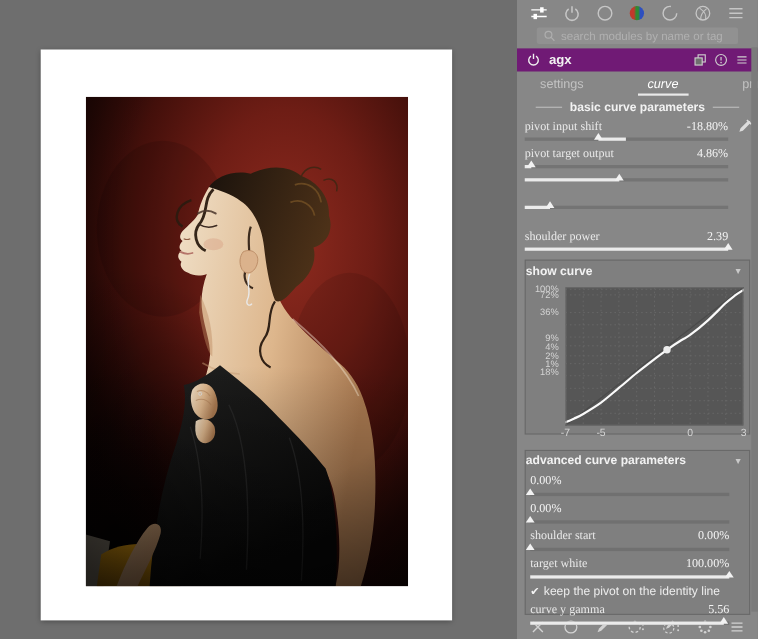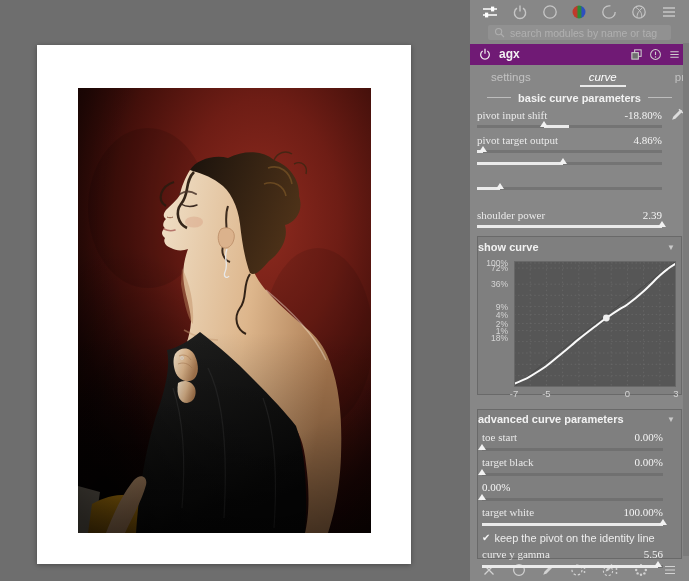--- a/index.html
+++ b/index.html
@@ -369,40 +369,39 @@
   </div>
 
   <div class="box advbox">
     <div class="box-header">
       <span>advanced curve parameters</span>
       <span class="caret">▼</span>
     </div>
     <div id="adv-sliders">
         <div class="srow">
           <div class="sline">
-            <span class="slabel">toe start</span>
             <span class="sval">0.00%</span>
           </div>
           <div class="strack">
             <div class="sfill" style="left: 0%; width: 0%;"></div>
             <div class="smark" style="left: 0%;"></div>
           </div>
         </div>
         <div class="srow">
           <div class="sline">
-            <span class="slabel">target black</span>
             <span class="sval">0.00%</span>
           </div>
           <div class="strack">
             <div class="sfill" style="left: 0%; width: 0%;"></div>
             <div class="smark" style="left: 0%;"></div>
           </div>
         </div>
         <div class="srow">
           <div class="sline">
+            <span class="slabel">shoulder start</span>
             <span class="sval">0.00%</span>
           </div>
           <div class="strack">
             <div class="sfill" style="left: 0%; width: 0%;"></div>
             <div class="smark" style="left: 0%;"></div>
           </div>
         </div>
         <div class="srow">
           <div class="sline">
             <span class="slabel">target white</span>

